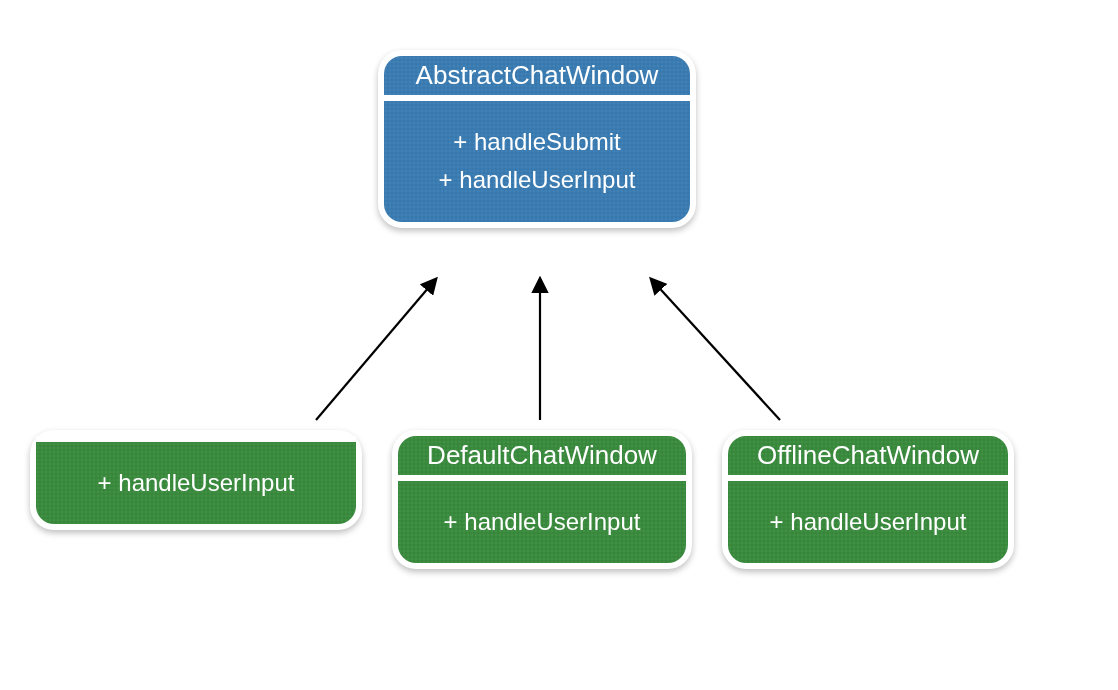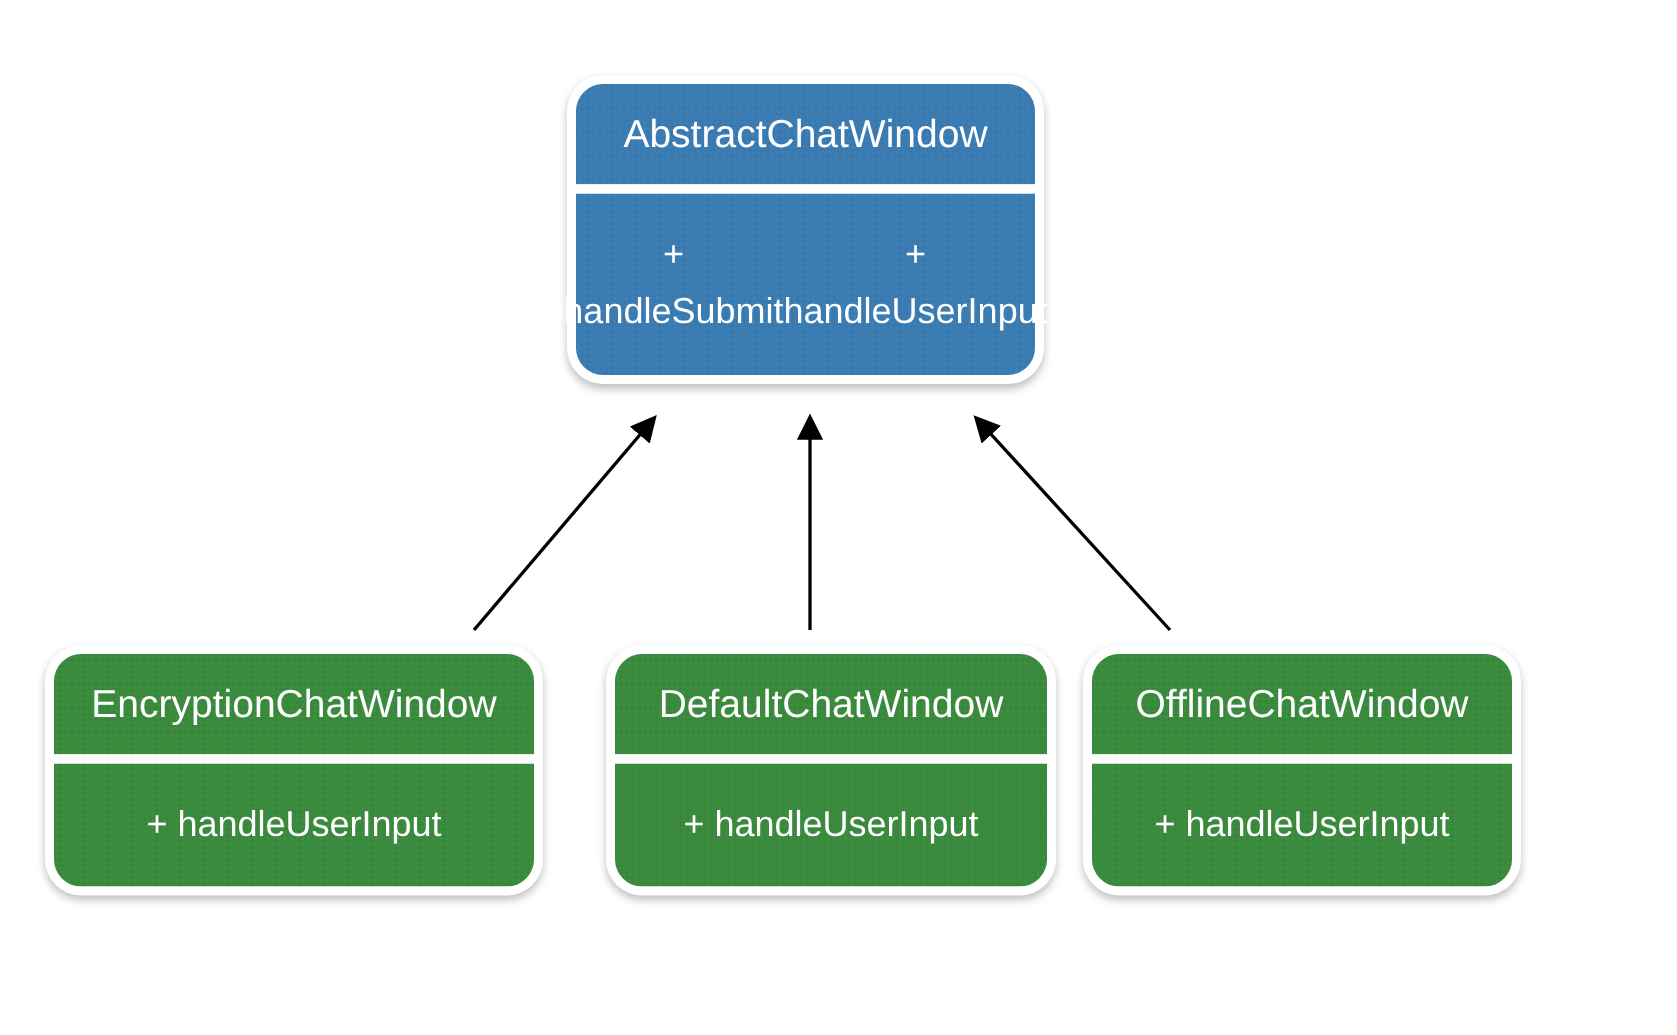--- a/index.html
+++ b/index.html
@@ -26,28 +26,28 @@
     align-items: center;
     justify-content: center;
     text-align: center;
     box-sizing: border-box;
     width: 100%;
   }
   .node .title {
     border-top-left-radius: 18px;
     border-top-right-radius: 18px;
     font-size: 26px;
-    padding: 18px 10px;
+    padding: 4px 10px;
   }
   .node .body {
     border-bottom-left-radius: 18px;
     border-bottom-right-radius: 18px;
     font-size: 24px;
     padding: 22px 10px;
-    flex-direction: row;
+    flex-direction: column;
     line-height: 1.6;
   }
   .node .sep {
     height: 6px;
     background: #ffffff;
   }
   .blue .title, .blue .body {
     background: #3a7cb2;
     background-image:
       radial-gradient(rgba(255,255,255,0.04) 1px, transparent 1px),
@@ -78,28 +78,27 @@
 <div class="node blue" style="left:378px; top:50px; width:318px;">
   <div class="section title">AbstractChatWindow</div>
   <div class="sep"></div>
   <div class="section body">
     <div>+ handleSubmit</div>
     <div>+ handleUserInput</div>
   </div>
 </div>
 
 <div class="node green" style="left:30px; top:430px; width:332px;">
-  <div class="section title">EncryptionChatWindow</div>
   <div class="sep"></div>
   <div class="section body">
     <div>+ handleUserInput</div>
   </div>
 </div>
 
-<div class="node green" style="left:404px; top:430px; width:300px;">
+<div class="node green" style="left:392px; top:430px; width:300px;">
   <div class="section title">DefaultChatWindow</div>
   <div class="sep"></div>
   <div class="section body">
     <div>+ handleUserInput</div>
   </div>
 </div>
 
 <div class="node green" style="left:722px; top:430px; width:292px;">
   <div class="section title">OfflineChatWindow</div>
   <div class="sep"></div>

